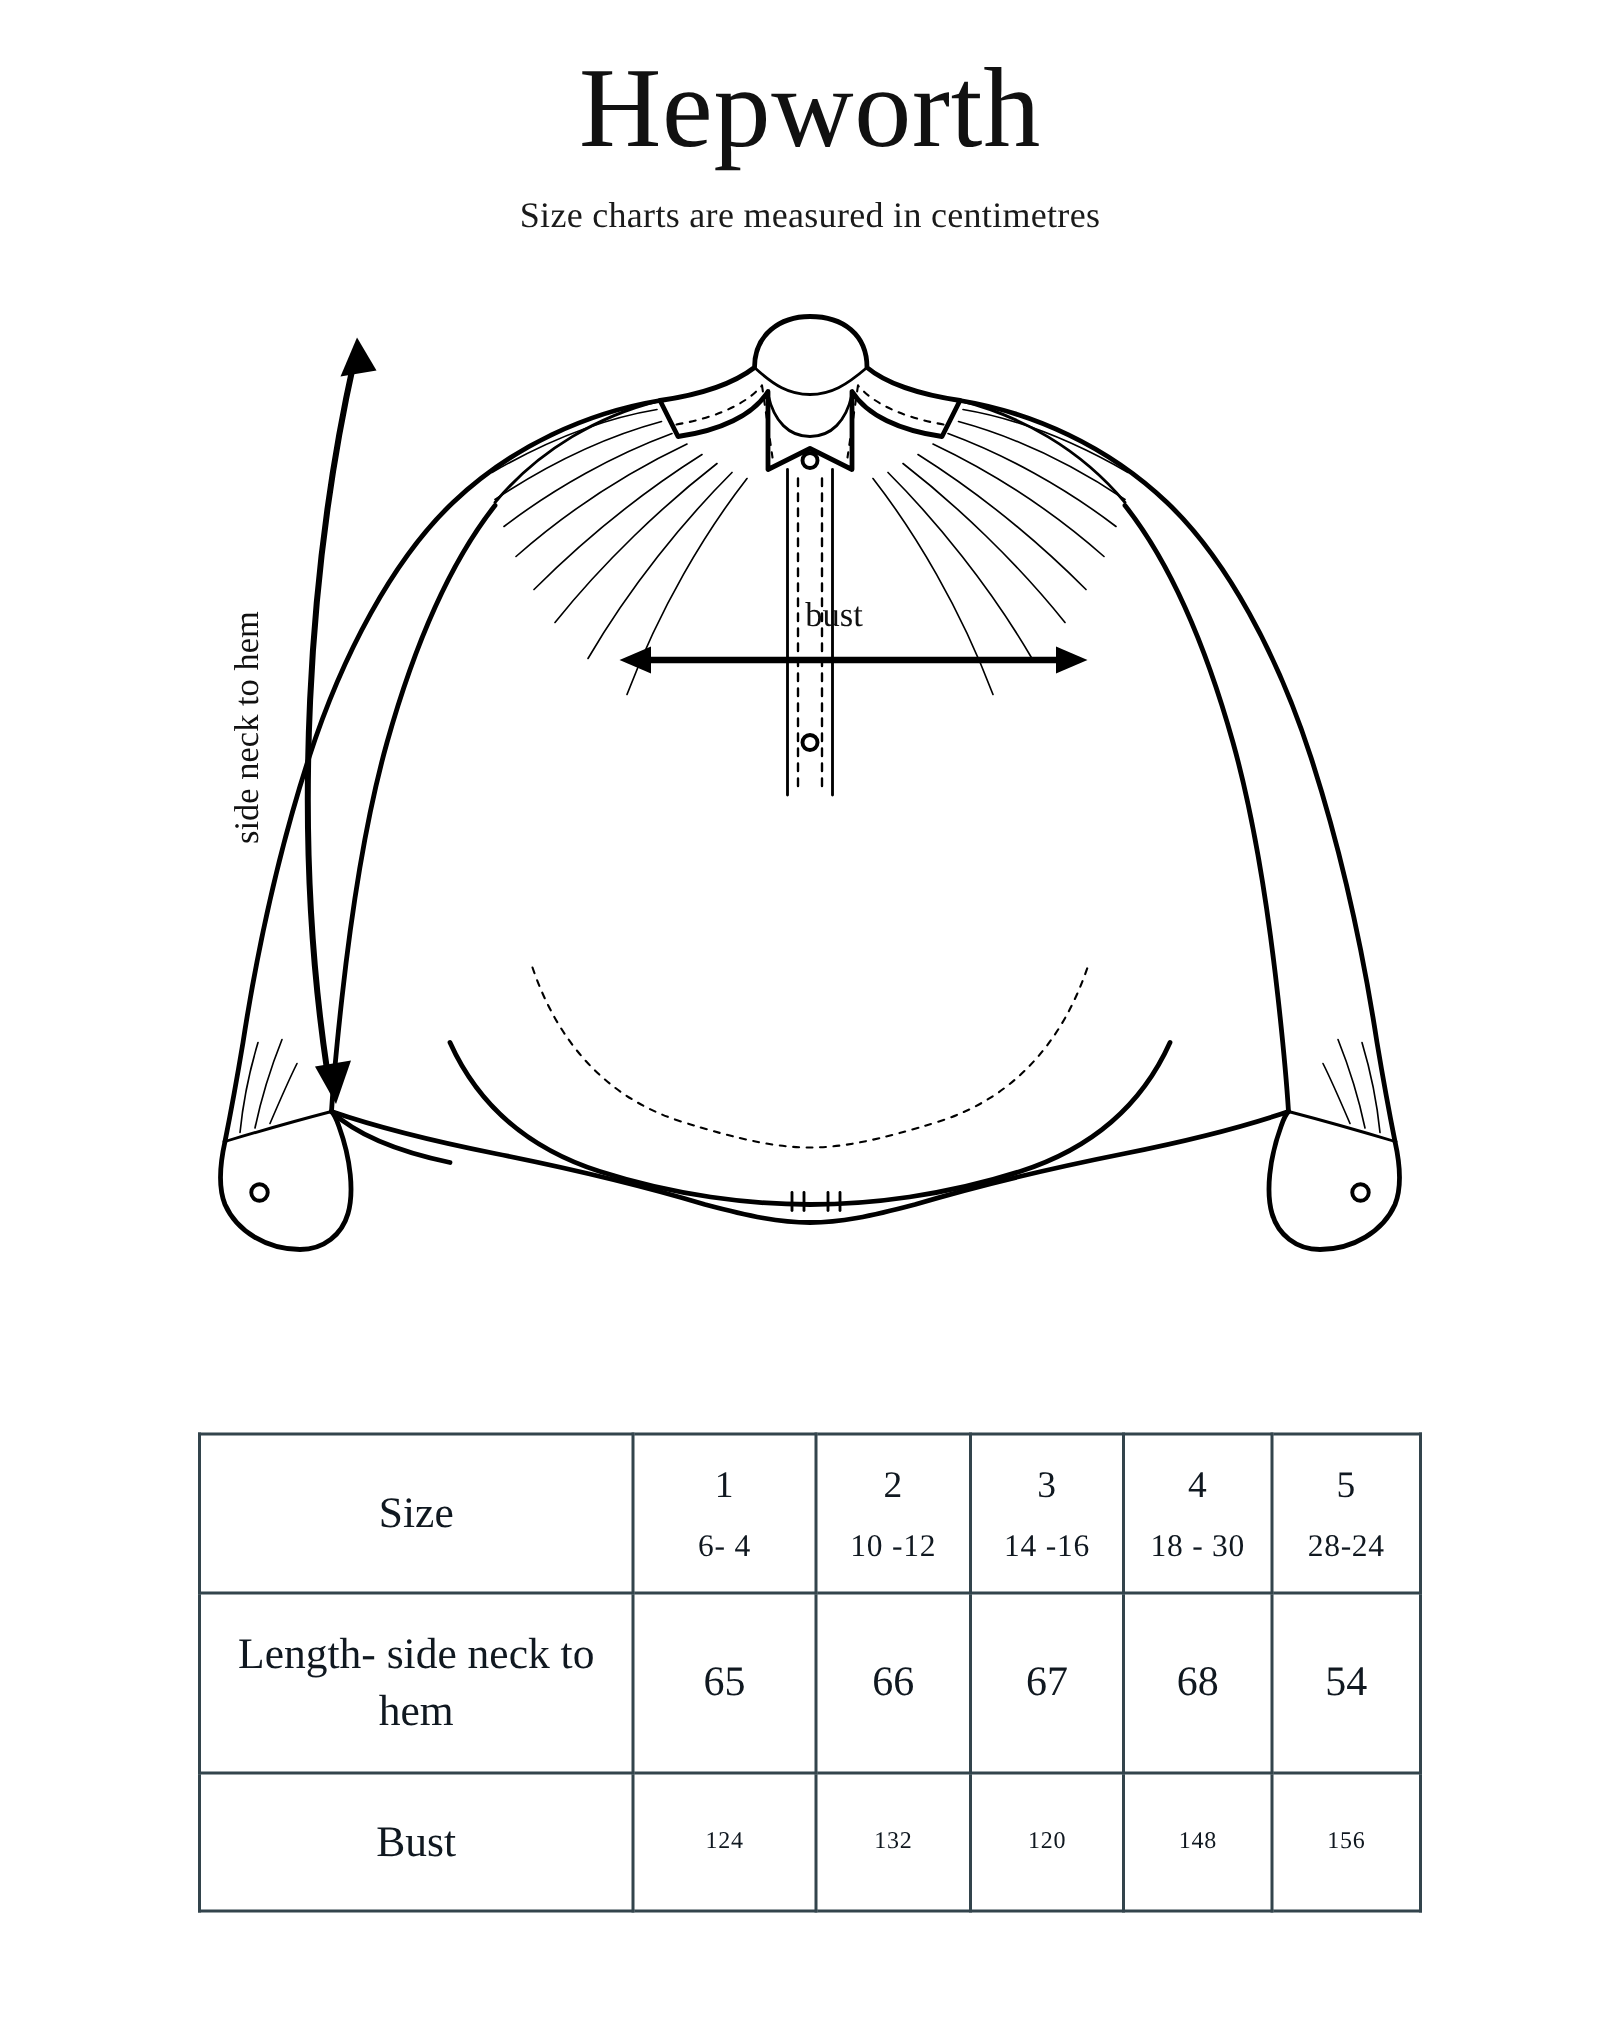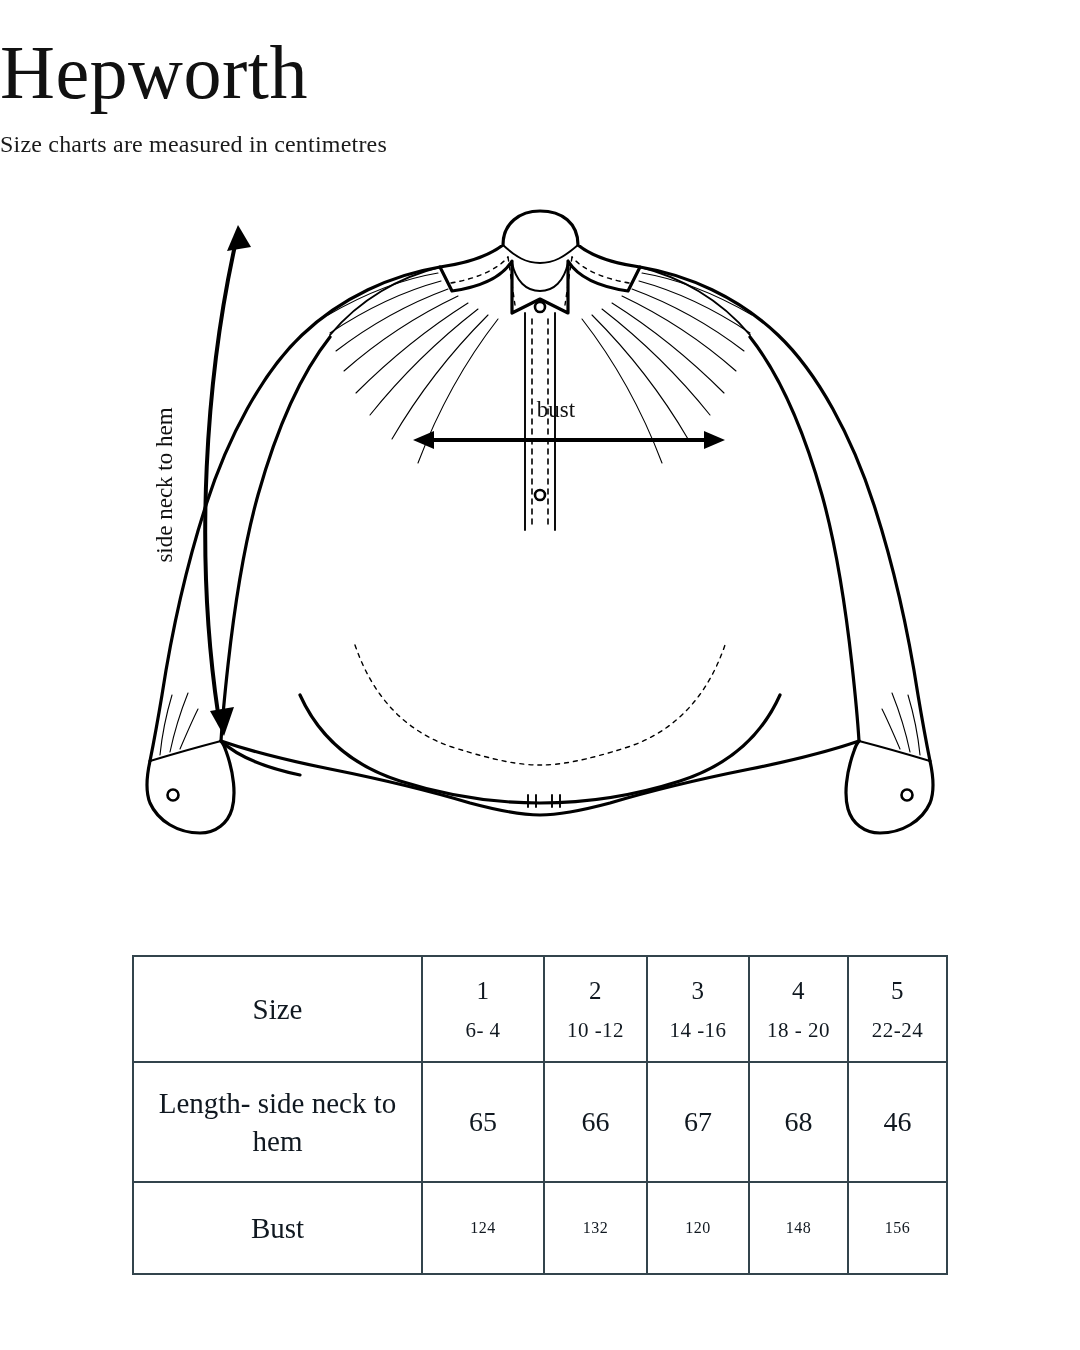--- a/index.html
+++ b/index.html
@@ -16,21 +16,21 @@
     color: #000000;
     overflow: hidden;
   }
 
   
   .header {
     position: absolute;
     top: 0;
     left: 0;
     width: 1080px;
-    text-align: left;
+    text-align: center;
     padding-top: 34px;
   }
   .brand-title {
     font-family: "Liberation Serif", "DejaVu Serif", serif;
     font-size: 76px;
     line-height: 1.0;
     font-weight: 400;
     letter-spacing: 0.5px;
     color: #111111;
     margin: 0;
@@ -369,38 +369,38 @@
         </td>
         <td>
           <span class="szhead">
             <span class="num">3</span>
             <span class="range">14 -16</span>
           </span>
         </td>
         <td>
           <span class="szhead">
             <span class="num">4</span>
-            <span class="range">18 - 20</span>
+            <span class="range">18 - 30</span>
           </span>
         </td>
         <td>
           <span class="szhead">
             <span class="num">5</span>
-            <span class="range">22-24</span>
+            <span class="range">28-24</span>
           </span>
         </td>
       </tr>
 
       <tr class="row-length">
         <td class="rowlabel">Length- side neck to hem</td>
         <td class="val">65</td>
         <td class="val">66</td>
         <td class="val">67</td>
         <td class="val">68</td>
-        <td class="val">46</td>
+        <td class="val">54</td>
       </tr>
 
       <tr class="row-bust">
         <td class="rowlabel">Bust</td>
         <td class="val-small">124</td>
         <td class="val-small">132</td>
         <td class="val-small">120</td>
         <td class="val-small">148</td>
         <td class="val-small">156</td>
       </tr>

